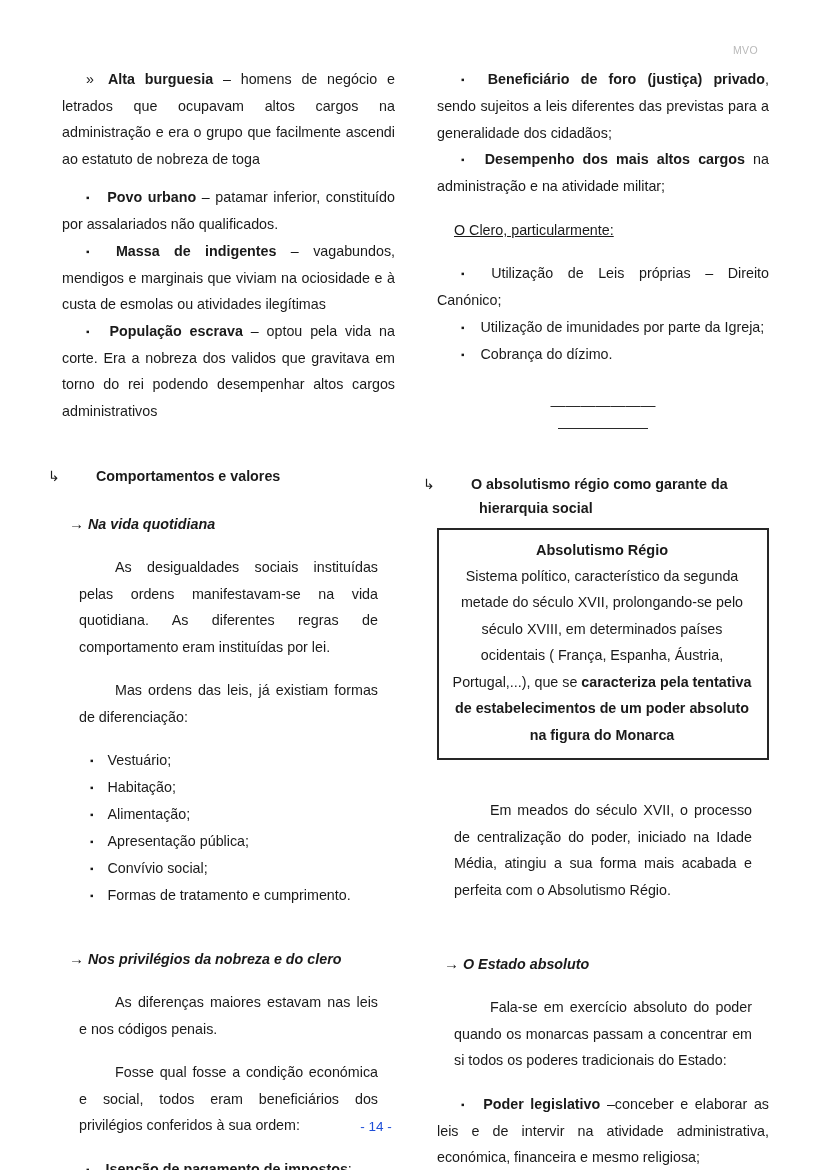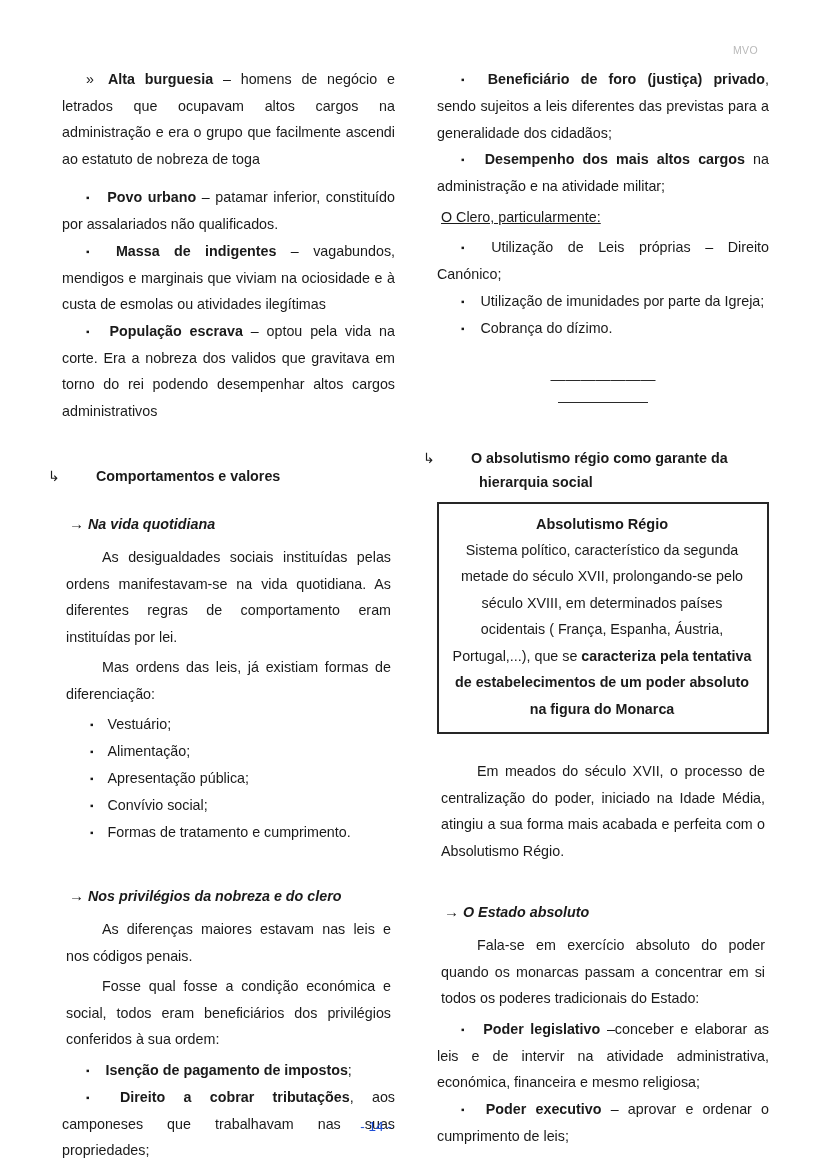--- a/index.html
+++ b/index.html
@@ -43,21 +43,21 @@
   .col.right { width: 332px; }
 
   p, div.line {
     margin: 0;
   }
   .para {
     font-size: 14.3px;
     line-height: 26.5px;
     text-align: justify;
     text-justify: inter-word;
-    margin: 4px;
+    margin: 17px;
     hyphens: none;
   }
   .indent {
     text-indent: 36px;
   }
   
   .bullet {
     font-size: 14.3px;
     line-height: 26.5px;
     text-align: justify;
@@ -209,20 +209,23 @@
       </p>
 
       <p class="para indent">As desigualdades sociais instituídas pelas ordens manifestavam-se na vida quotidiana. As diferentes regras de comportamento eram instituídas por lei.</p>
 
       <p class="para indent">Mas ordens das leis, já existiam formas de diferenciação:</p>
 
       <p class="list-item">
         <span class="bsq">▪</span><span class="gap"></span><span>Vestuário;</span>
       </p>
       <p class="list-item">
+        <span class="bsq">▪</span><span class="gap"></span><span>Habitação;</span>
+      </p>
+      <p class="list-item">
         <span class="bsq">▪</span><span class="gap"></span><span>Alimentação;</span>
       </p>
       <p class="list-item">
         <span class="bsq">▪</span><span class="gap"></span><span>Apresentação pública;</span>
       </p>
       <p class="list-item">
         <span class="bsq">▪</span><span class="gap"></span><span>Convívio social;</span>
       </p>
       <p class="list-item">
         <span class="bsq">▪</span><span class="gap"></span><span>Formas de tratamento e cumprimento.</span>

